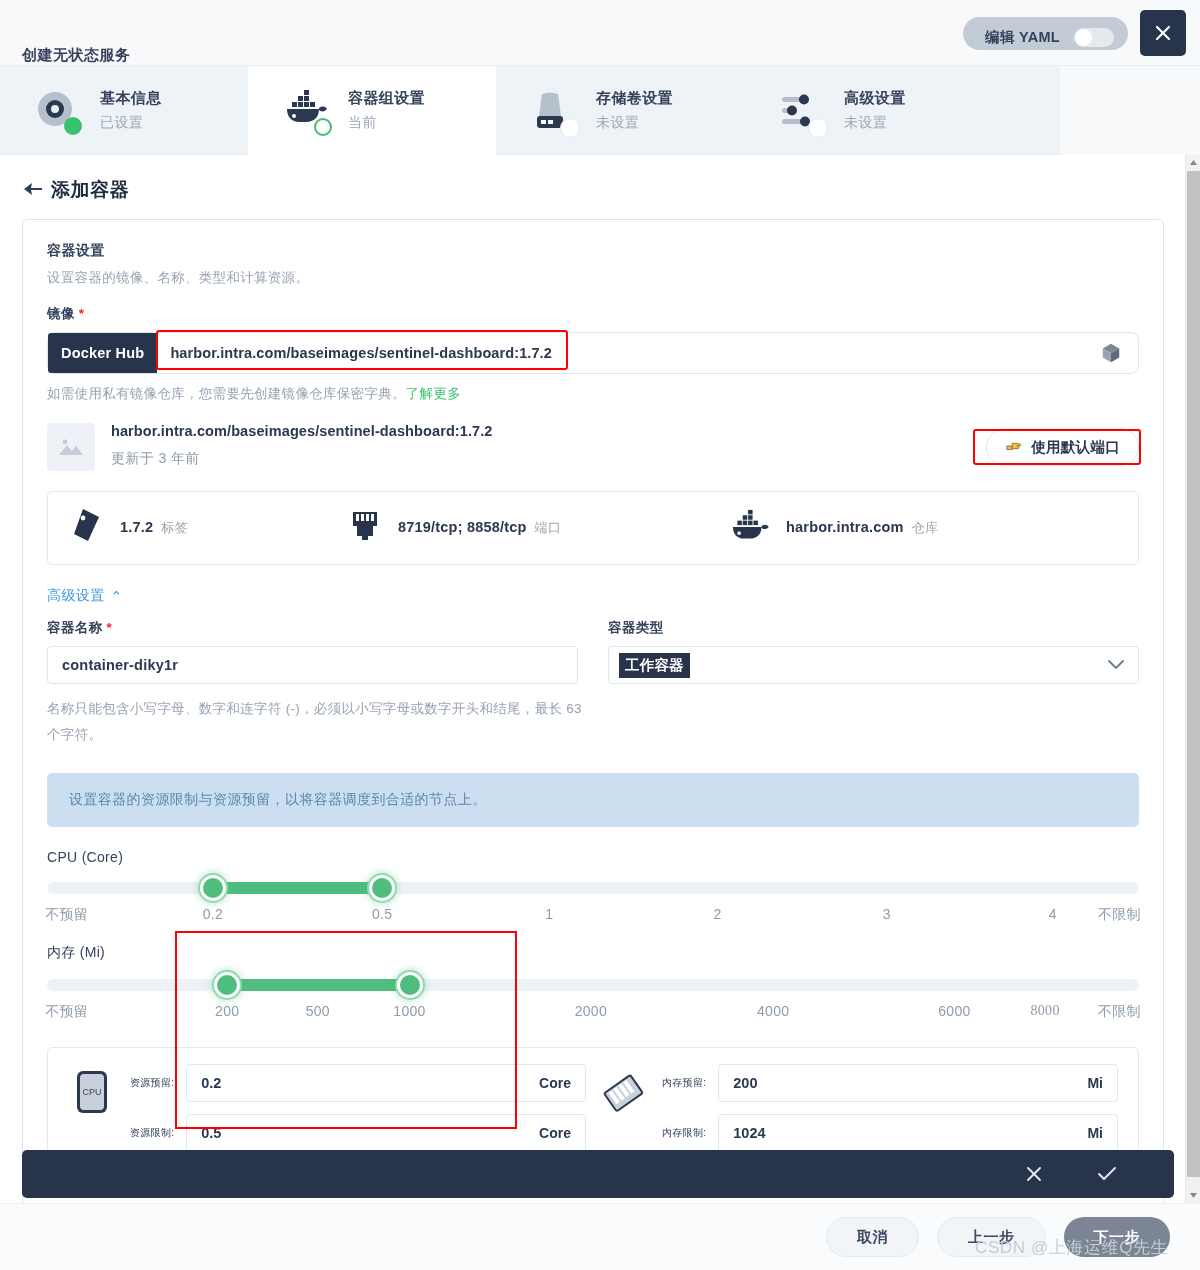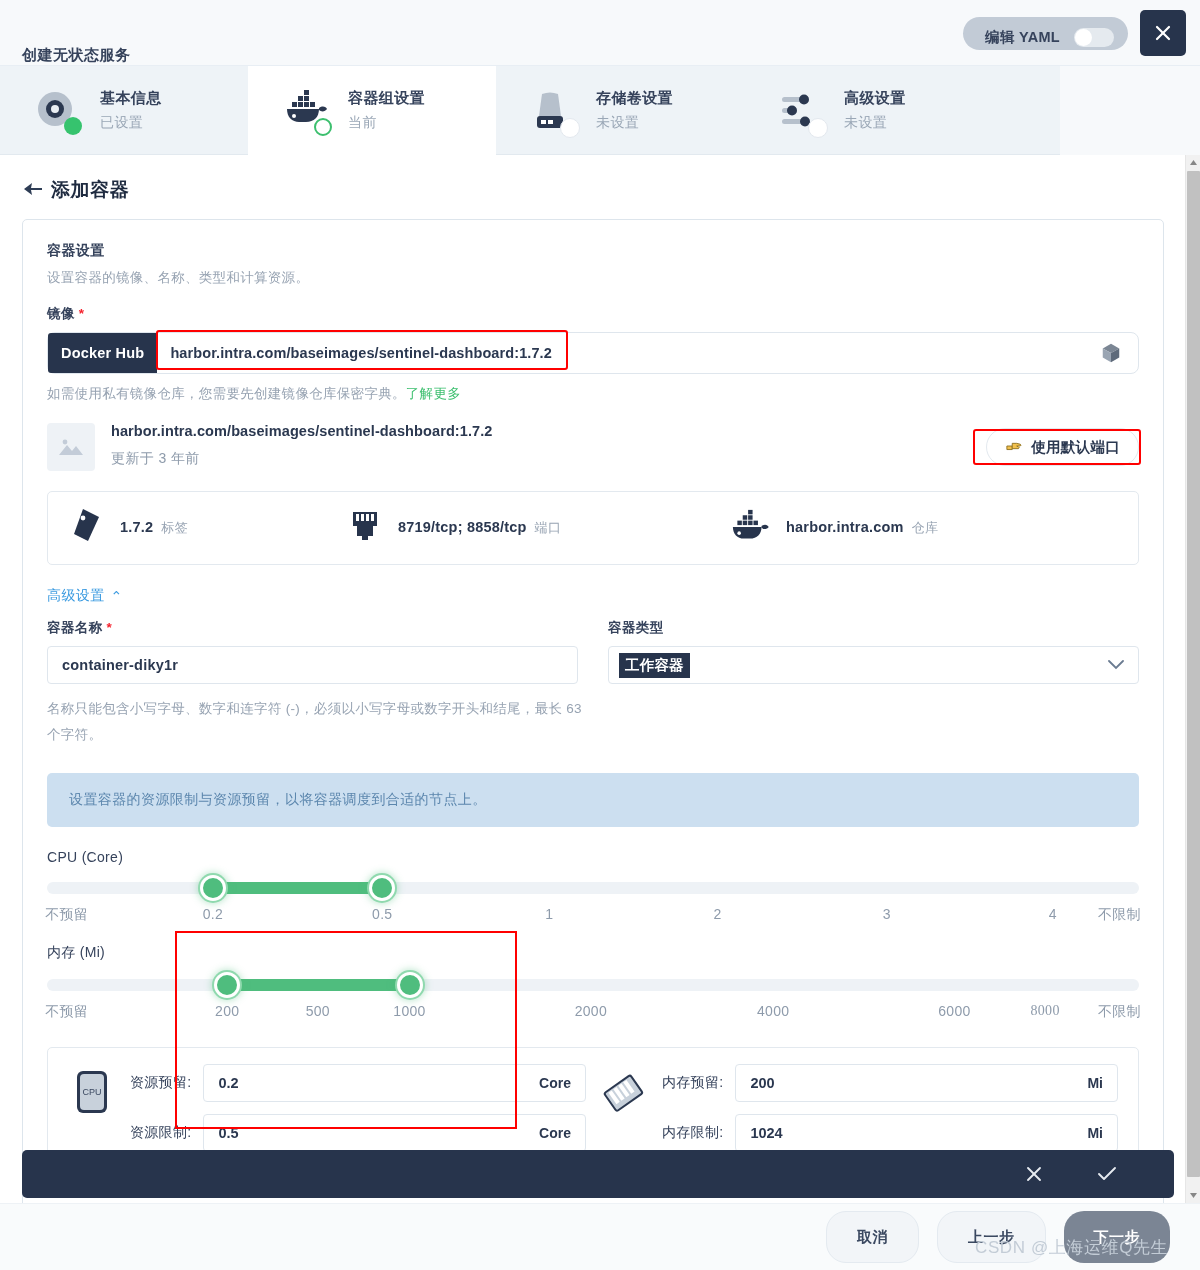--- a/index.html
+++ b/index.html
@@ -223,21 +223,21 @@
 
   
   .res-box {
     margin-top: 22px; border: 1px solid #e3e9ef; border-radius: 5px;
     padding: 16px 20px; display: flex; gap: 14px;
   }
   .res-half { flex: 1; display: flex; align-items: flex-start; gap: 14px; }
   .res-icon { width: 48px; flex: none; display:flex; align-items:center; justify-content:center; padding-top: 4px;}
   .res-rows { flex: 1; display: flex; flex-direction: column; gap: 12px; }
   .res-row { display: flex; align-items: center; gap: 12px; }
-  .res-k { font-size: 14px; color: #36435c; white-space: nowrap; letter-spacing:.3px;}
+  .res-k { font-size: 10px; color: #36435c; white-space: nowrap; letter-spacing:.3px;}
   .res-input {
     flex: 1; height: 38px; border: 1px solid #dfe6ed; border-radius: 4px;
     display: flex; align-items: center; justify-content: space-between;
     padding: 0 14px;
   }
   .res-v { font-size: 14.5px; font-weight: 700; color: #2b3850; }
   .res-u { font-size: 14px; font-weight: 700; color: #2b3850; }
 
   
   .dark-bar {
@@ -264,21 +264,21 @@
   }
 
   
   .footer {
     position: absolute; left: 0; top: 1203px; width: 1200px; height: 67px;
     background: #f9fbfc; border-top: 1px solid #eef2f6;
     display: flex; align-items: center; justify-content: flex-end;
     gap: 18px; padding-right: 30px;
   }
   .btn {
-    height: 52px; border-radius: 20px; display: flex; align-items: center;
+    height: 40px; border-radius: 20px; display: flex; align-items: center;
     justify-content: center; padding: 0 30px; font-size: 15px; font-weight: 700;
     cursor: pointer; letter-spacing:.5px;
   }
   .btn-ghost { background: #f2f5f8; border: 1px solid #e4eaf0; color: #3a4860; }
   .btn-primary { background: #7b8594; color: #fff; border: none; }
   .watermark {
     position: absolute; left: 975px; top: 1236px; font-size: 17px;
     color: #c3ccd6; letter-spacing: .6px; pointer-events: none; z-index: 30;
     white-space: nowrap;
   }

